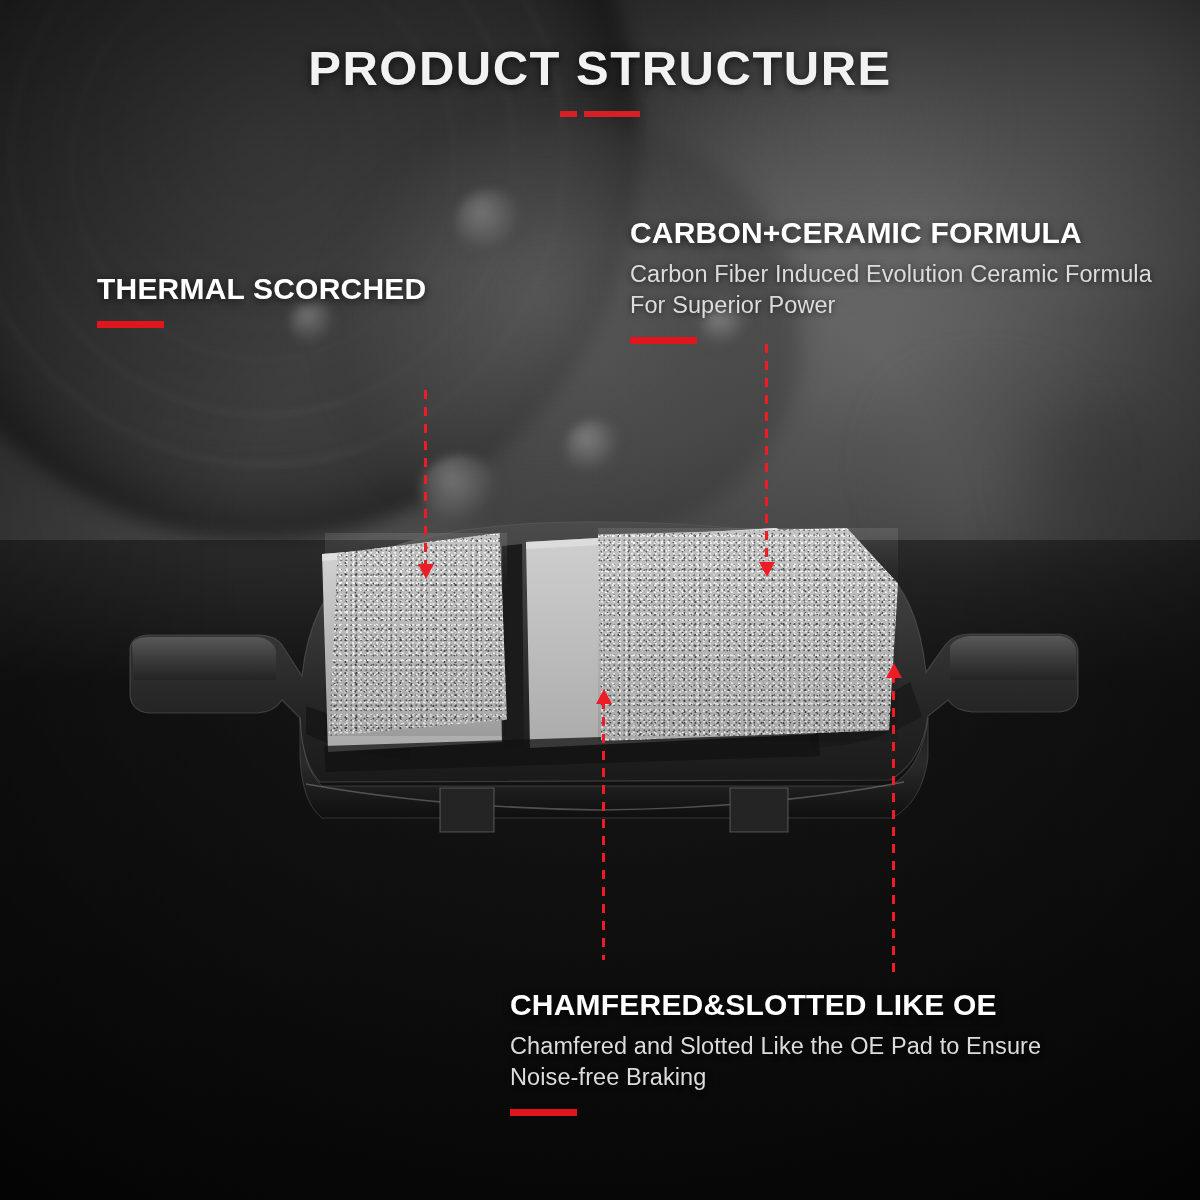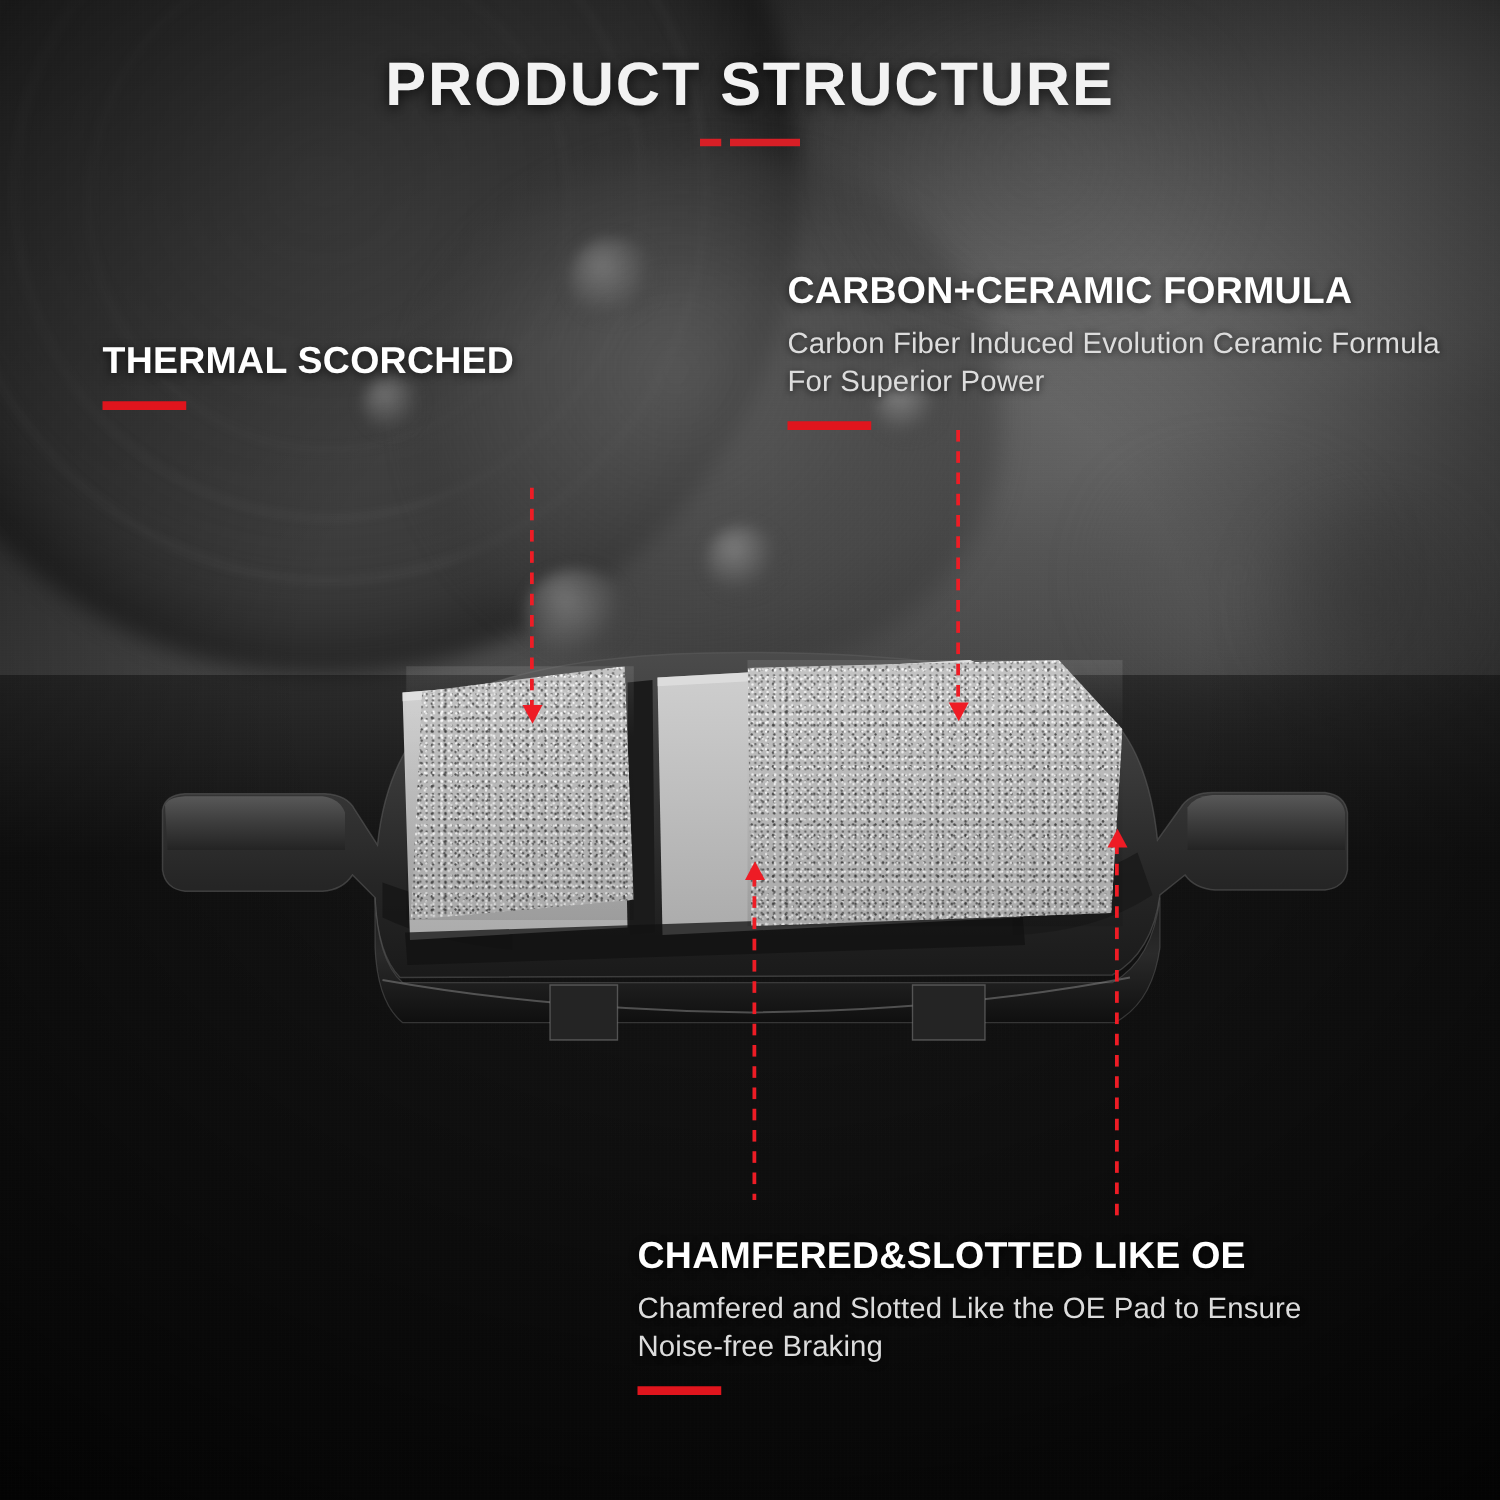--- a/index.html
+++ b/index.html
@@ -143,21 +143,21 @@
     letter-spacing: 0.1px;
     text-shadow: 0 1px 6px rgba(0,0,0,0.65);
   }
   .callout .bar {
     margin-top: 16px;
     width: 67px;
     height: 7px;
     background: #e0151d;
   }
 
-  #callout-thermal  { left: 82px;  top: 272px; width: 420px; }
+  #callout-thermal  { left: 97px;  top: 272px; width: 420px; }
   #callout-carbon   { left: 630px; top: 216px; width: 540px; }
   #callout-chamfer  { left: 510px; top: 988px; width: 600px; }
 
   
   .pointer { position: absolute; width: 3px; }
   .pointer .line {
     position: absolute;
     left: 0; top: 0;
     width: 3px;
     height: 100%;

